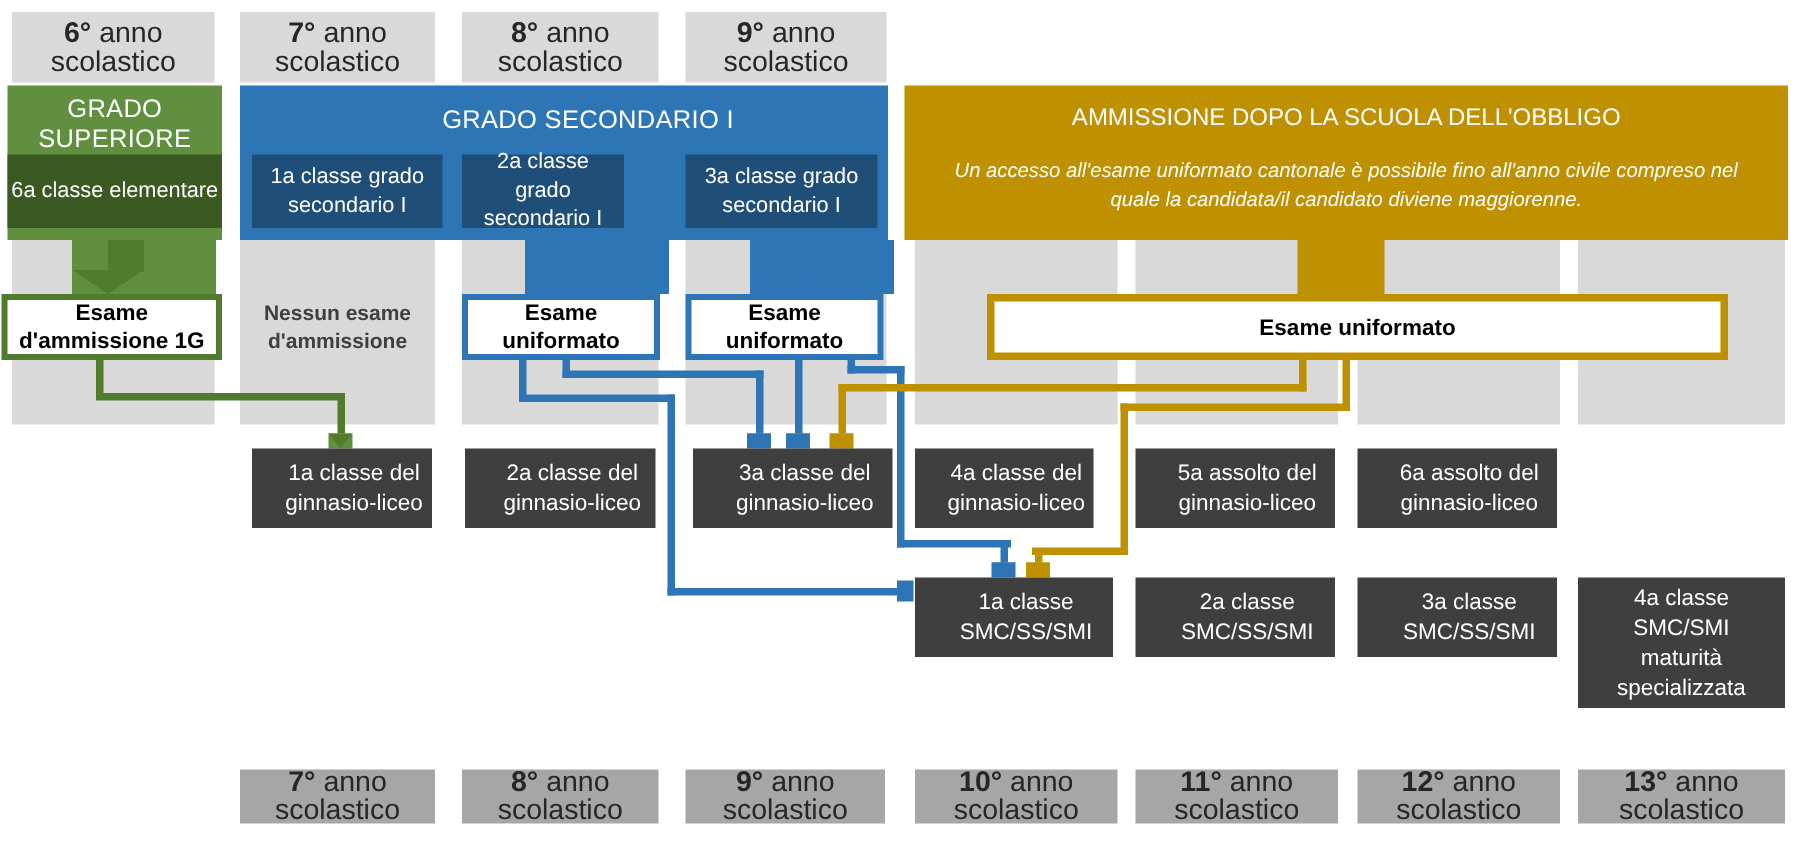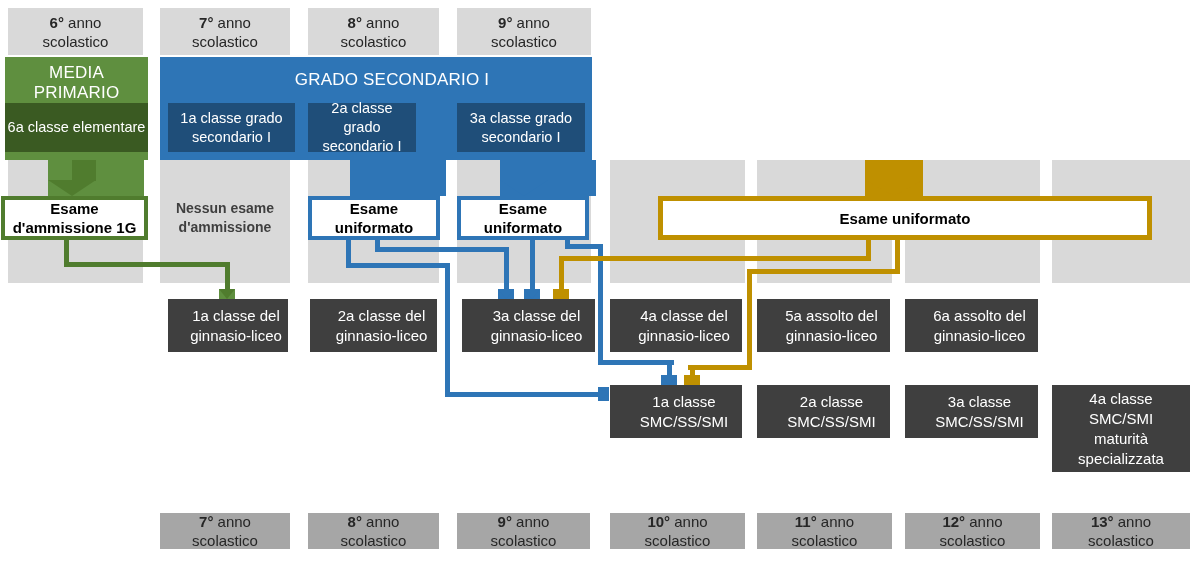--- a/index.html
+++ b/index.html
@@ -6,21 +6,21 @@
     --c-band-light:#d9d9d9; --c-band-mid:#a6a6a6; --c-panel:#7f7f7f; --c-boxdark:#3f3f3f;
     --c-green:#507c2e; --c-green-light:#5f8f3f; --c-green-dark:#3a5a22;
     --c-blue:#2e75b6; --c-blue-dark:#1f4e79; --c-gold:#bf9000; --c-textdark:#262626;
   }
   html,body{margin:0;padding:0;background:#fff;}
   #stage{position:relative;width:1200px;height:561px;background:#fff;overflow:hidden;
          font-family:"Liberation Sans", sans-serif;}
   .abs{position:absolute;box-sizing:border-box;}
   .band{background:var(--c-band-light);}
   .yearband{display:flex;flex-direction:column;justify-content:center;align-items:center;
-            text-align:right;color:var(--c-textdark);font-size:15px;line-height:19px;}
+            text-align:right;color:var(--c-textdark);font-size:19px;line-height:19px;}
   .yearband b{font-weight:bold;}
   .bandbottom{background:var(--c-band-mid);}
   .container-hdr{color:#fff;text-align:center;}
   .grn{background:var(--c-green-light);}
   .blu{background:var(--c-blue);}
   .gld{background:var(--c-gold);}
   .hdr-title{font-size:17px;letter-spacing:.2px;}
   .darkbox{color:#fff;text-align:center;display:flex;align-items:center;justify-content:center;
            font-size:14.5px;line-height:19px;}
   .grn-dark{background:var(--c-green-dark);}
@@ -80,31 +80,35 @@
   <div class="abs band" style="left:8px;top:160px;width:135px;height:123px"></div>
   <div class="abs band" style="left:160px;top:160px;width:130px;height:123px"></div>
   <div class="abs band" style="left:308px;top:160px;width:131px;height:123px"></div>
   <div class="abs band" style="left:457px;top:160px;width:134px;height:123px"></div>
   <div class="abs band" style="left:610px;top:160px;width:135px;height:123px"></div>
   <div class="abs band" style="left:757px;top:160px;width:135px;height:123px"></div>
   <div class="abs band" style="left:905px;top:160px;width:135px;height:123px"></div>
   <div class="abs band" style="left:1052px;top:160px;width:138px;height:123px"></div>
 
   <div class="abs grn container-hdr" style="left:5px;top:57px;width:143px;height:103px">
-    <div class="abs hdr-title" style="left:0;top:6px;width:143px;line-height:20px">MEDIA PRIMARIO</div>
+    <div class="abs hdr-title" style="left:0;top:6px;width:143px;line-height:20px">GRADO SUPERIORE</div>
     <div class="abs darkbox grn-dark" style="left:0;top:46px;width:143px;height:49px">6a classe elementare</div>
   </div>
 
   <div class="abs blu container-hdr" style="left:160px;top:57px;width:432px;height:103px">
     <div class="abs hdr-title" style="left:16px;top:13px;width:432px">GRADO SECONDARIO I</div>
     <div class="abs darkbox blu-dark" style="left:8px;top:46px;width:127px;height:49px;padding:0 6px">1a classe grado secondario I</div>
     <div class="abs darkbox blu-dark" style="left:148px;top:46px;width:108px;height:49px;padding:0 6px">2a classe grado secondario I</div>
     <div class="abs darkbox blu-dark" style="left:297px;top:46px;width:128px;height:49px;padding:0 6px">3a classe grado secondario I</div>
   </div>
 
+  <div class="abs gld container-hdr" style="left:603px;top:57px;width:589px;height:103px">
+    <div class="abs" style="left:0;top:13px;width:589px;font-size:16px">AMMISSIONE DOPO LA SCUOLA DELL'OBBLIGO</div>
+    <div class="abs subtitle" style="left:24px;top:47px;width:541px">Un accesso all'esame uniformato cantonale è possibile fino all'anno civile compreso nel quale la candidata/il candidato diviene maggiorenne.</div>
+  </div>
 
   <div class="ba grn" style="left:48px;top:160px;width:96px;height:36px">
     <div class="stem" style="left:24px;width:24px;height:21px"></div>
     <div class="head" style="left:0"></div>
   </div>
   <div class="ba blu" style="left:350px;top:160px;width:96px;height:36px">
     <div class="stem" style="left:24px;width:24px;height:21px"></div>
     <div class="head" style="left:0"></div>
   </div>
   <div class="ba blu" style="left:500px;top:160px;width:96px;height:36px">
@@ -158,21 +162,21 @@
   <div class="ln ln-gld" style="left:747px;top:269px;width:5px;height:101px"></div>
   <div class="ln ln-gld" style="left:688px;top:365px;width:64px;height:5px"></div>
   <div class="ln ln-gld" style="left:690px;top:369px;width:5px;height:6px"></div>
   <div class="tri-d gld" style="left:684px;top:375px"></div>
 
   <div class="abs panel" style="left:155px;top:283px;width:1037px;height:227px;z-index:-1"></div>
 
   <div class="abs cellbox" style="left:168px;top:299px;width:120px;height:53px">1a classe del ginnasio-liceo</div>
   <div class="abs cellbox" style="left:310px;top:299px;width:127px;height:53px">2a classe del ginnasio-liceo</div>
   <div class="abs cellbox" style="left:462px;top:299px;width:133px;height:53px">3a classe del ginnasio-liceo</div>
-  <div class="abs cellbox" style="left:610px;top:299px;width:132px;height:53px">4a classe del ginnasio-liceo</div>
+  <div class="abs cellbox" style="left:610px;top:299px;width:119px;height:53px">4a classe del ginnasio-liceo</div>
   <div class="abs cellbox" style="left:757px;top:299px;width:133px;height:53px">5a assolto del ginnasio-liceo</div>
   <div class="abs cellbox" style="left:905px;top:299px;width:133px;height:53px">6a assolto del ginnasio-liceo</div>
 
   <div class="abs cellbox" style="left:610px;top:385px;width:132px;height:53px">1a classe SMC/SS/SMI</div>
   <div class="abs cellbox" style="left:757px;top:385px;width:133px;height:53px">2a classe SMC/SS/SMI</div>
   <div class="abs cellbox" style="left:905px;top:385px;width:133px;height:53px">3a classe SMC/SS/SMI</div>
   <div class="abs cellbox" style="left:1052px;top:385px;width:138px;height:87px;padding:0 14px">4a classe SMC/SMI maturità specializzata</div>
 
   <div class="abs note" style="left:452px;top:402px;width:133px">Il 9° anno scolastico viene assolto nella scuola popolare</div>
 

